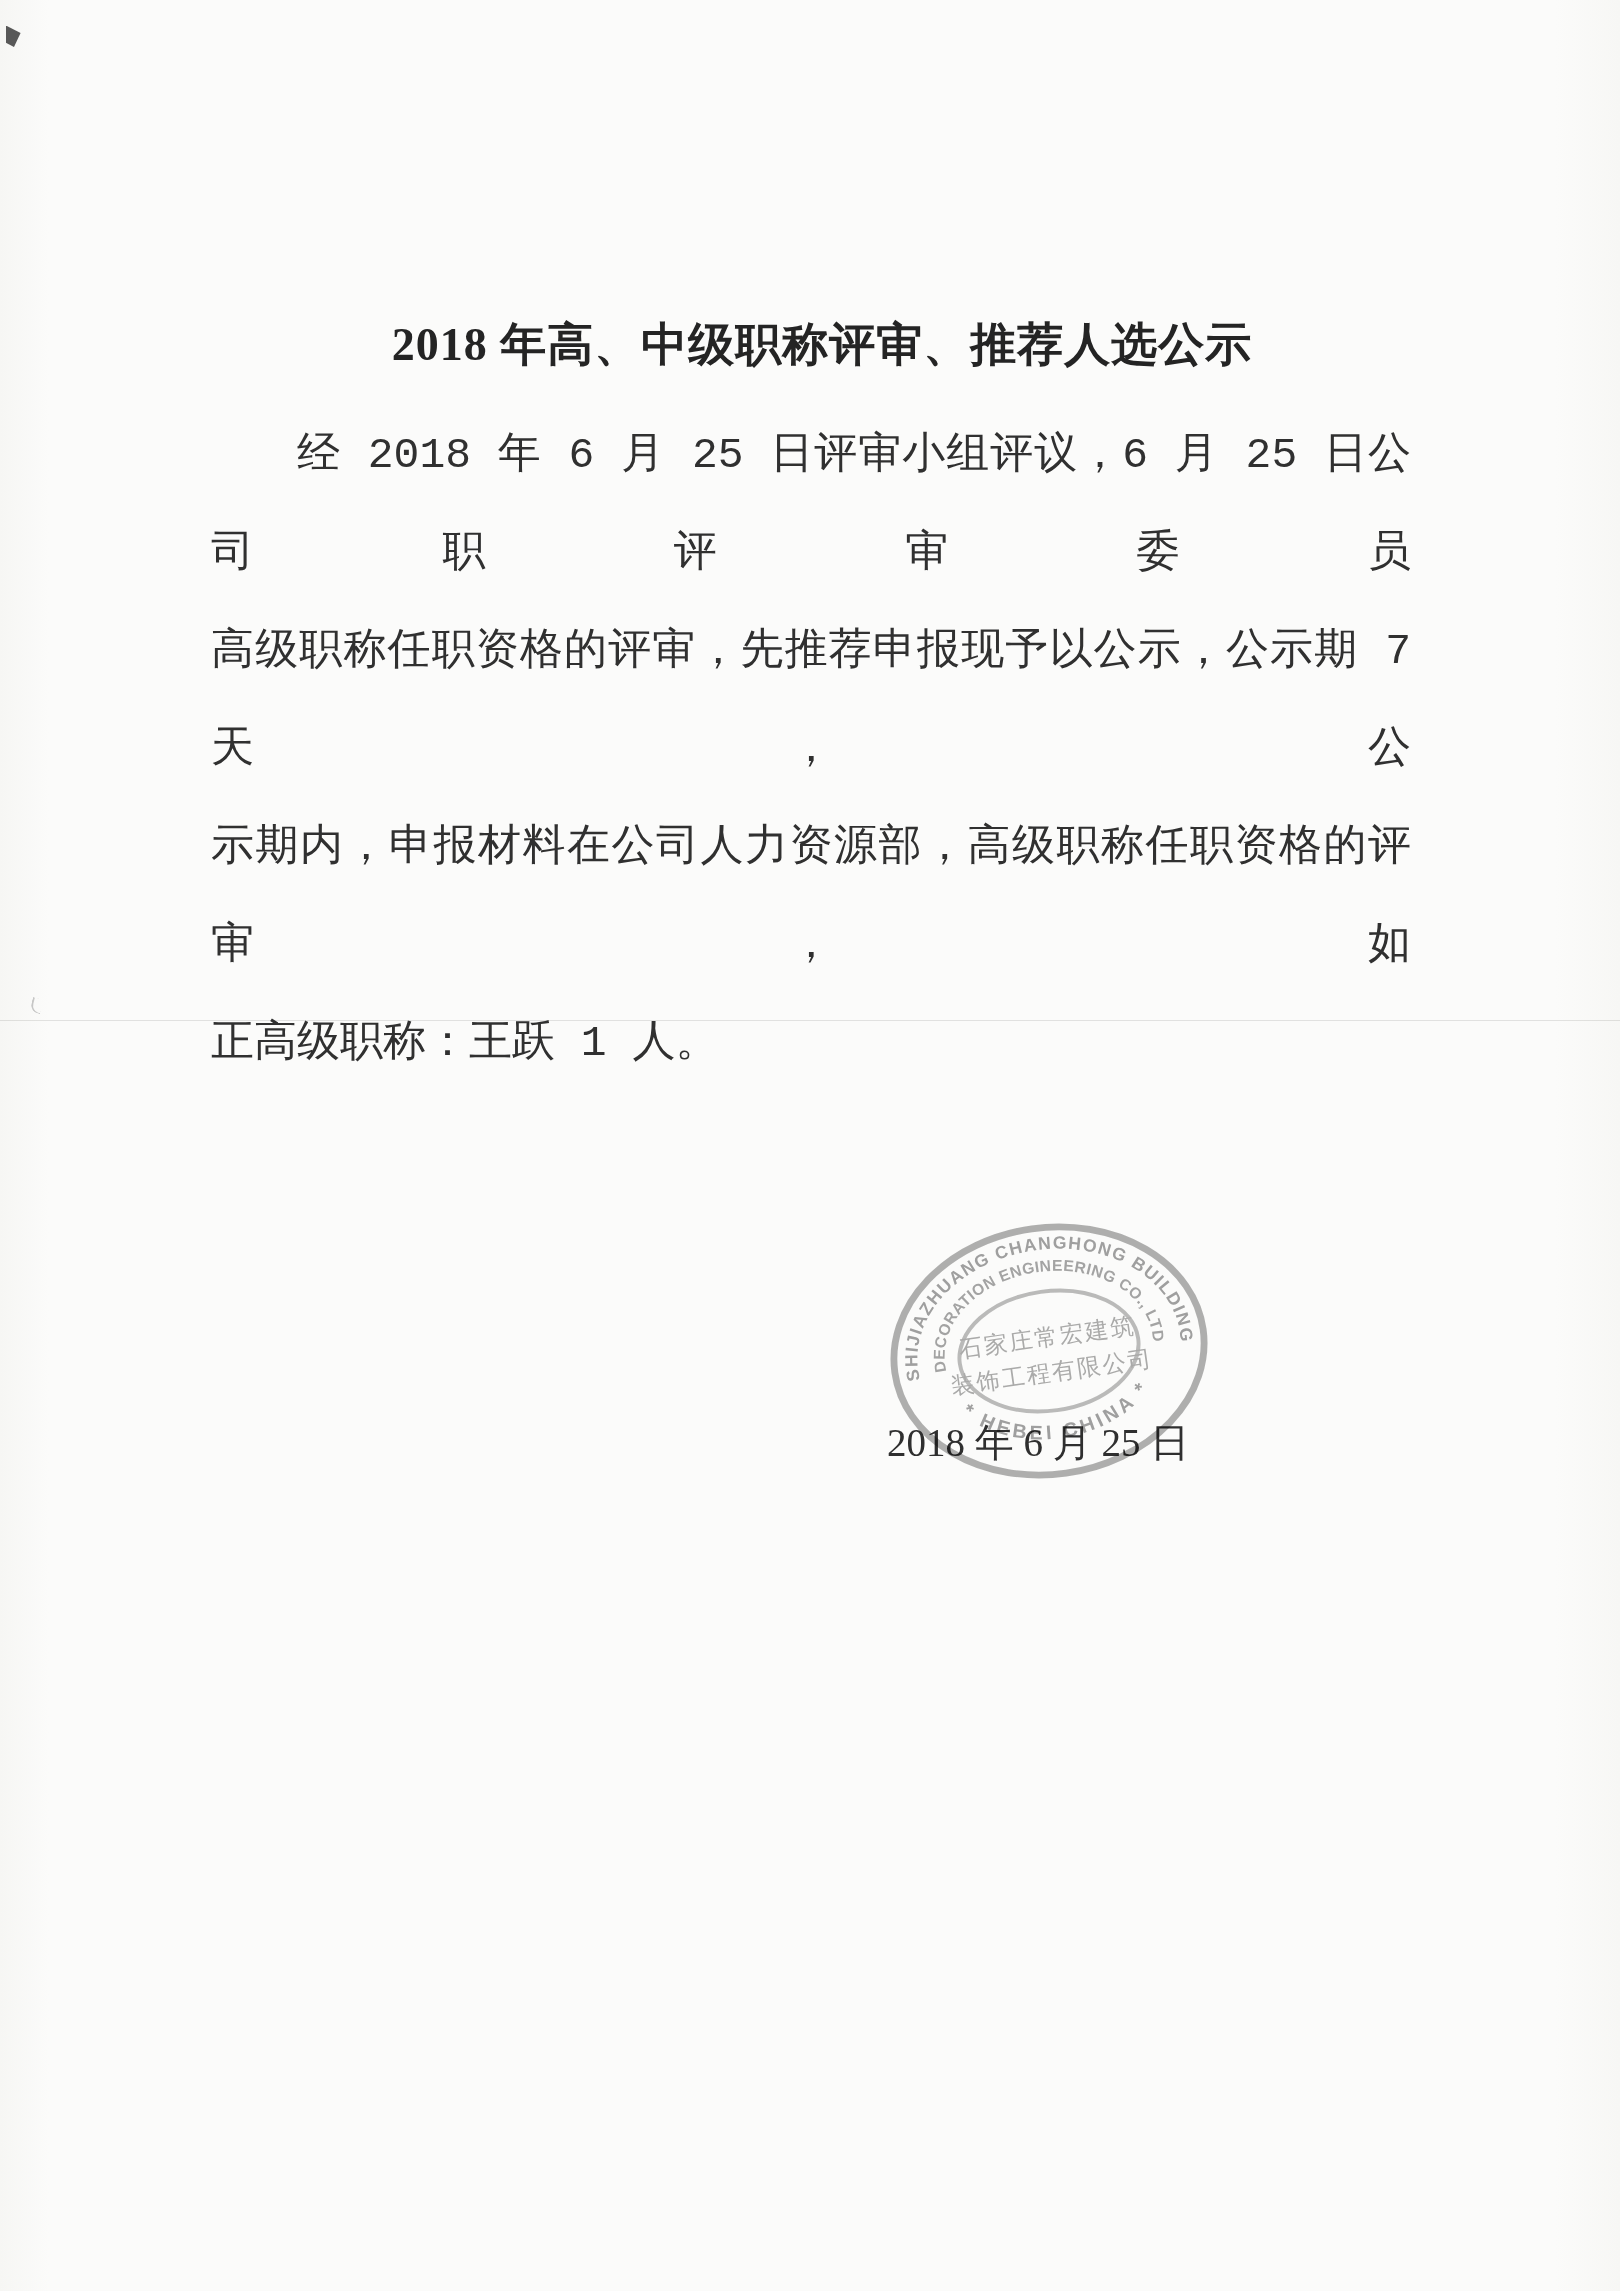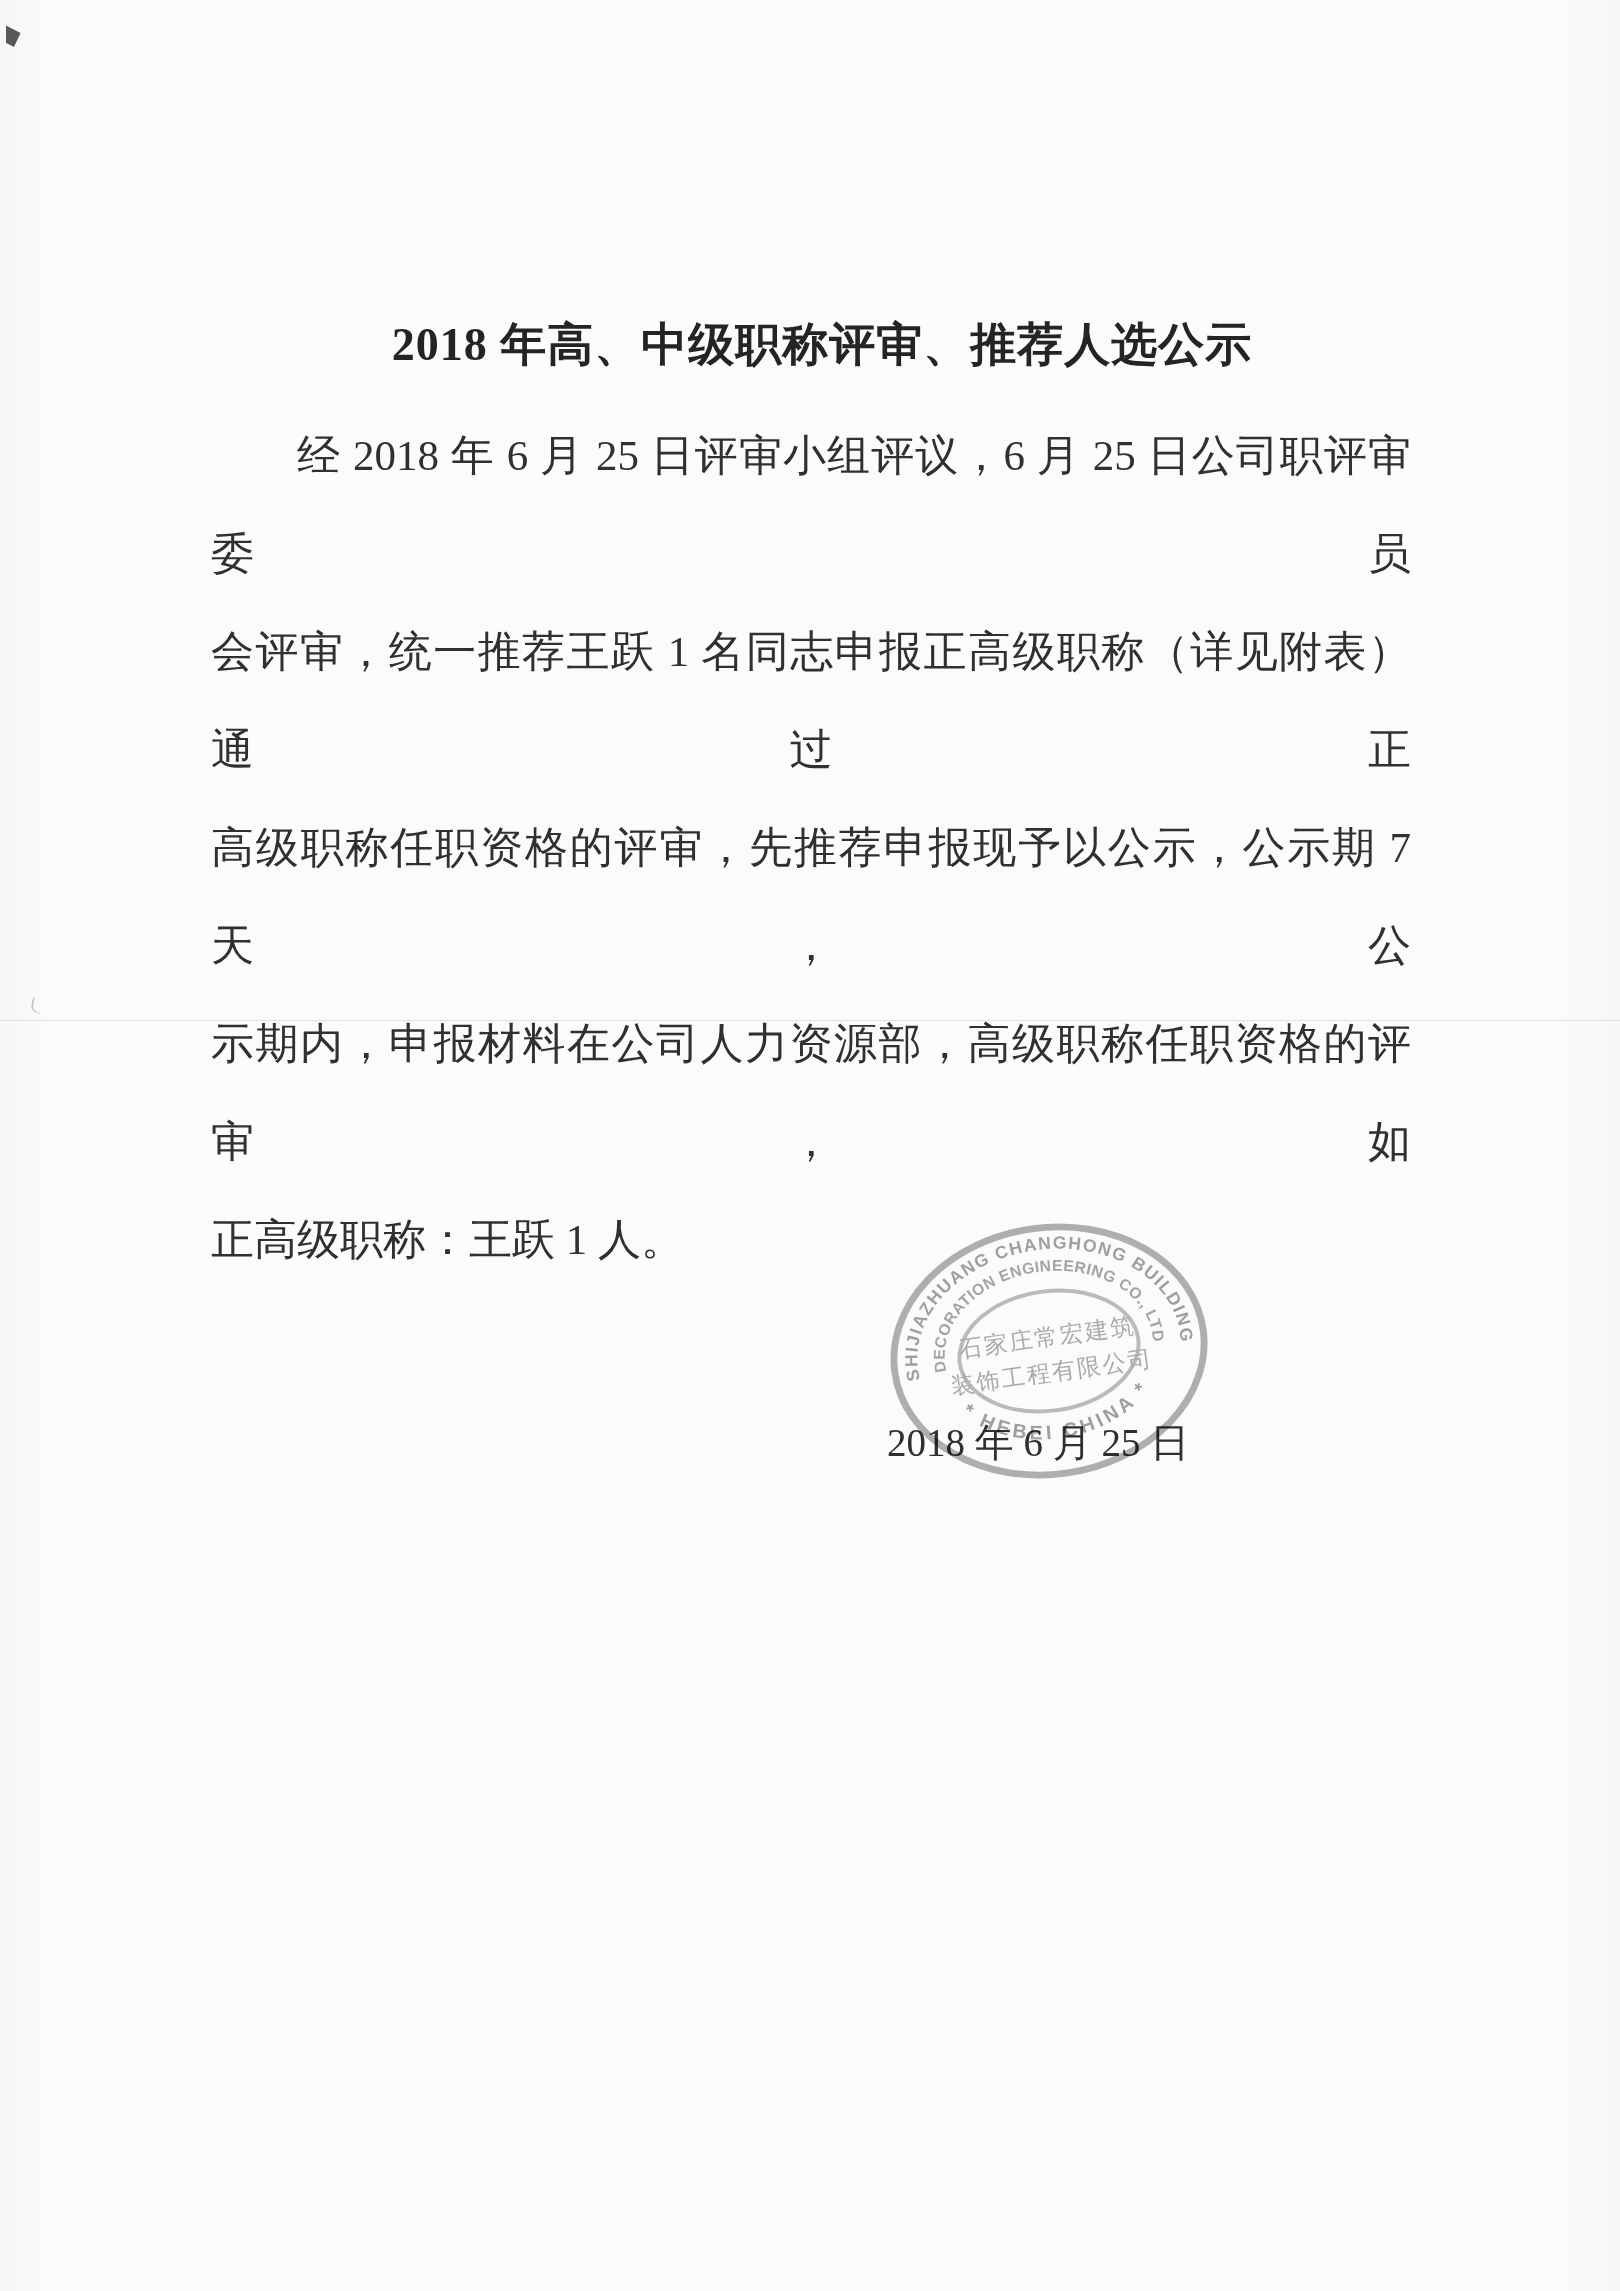--- a/index.html
+++ b/index.html
@@ -31,21 +31,21 @@
   .doc-title{
     position:absolute;left:0;top:310px;width:100%;
     text-align:center;font-size:46px;line-height:69px;font-weight:bold;
     color:#242424;letter-spacing:1px;margin-left:12px;
   }
   .body-block{
     position:absolute;left:0;top:407px;width:100%;
     box-sizing:border-box;padding:0 209px 0 211px;
     font-size:43px;line-height:98px;color:#303030;
   }
-  .body-line{white-space:nowrap;}
+  .body-line{white-space:nowrap;font-family:Liberation Mono, monospace;}
   .just{text-align:justify;text-align-last:justify;white-space:normal;}
   .indent{text-indent:2em;}
   .contact-line{
     position:absolute;left:211px;top:1051px;
     font-size:43px;line-height:98px;color:#2b2b2b;
   }
   .company-line{
     position:absolute;left:782px;top:1319px;
     font-size:37px;line-height:45px;color:#3a3a3a;letter-spacing:1px;
     white-space:nowrap;
@@ -84,21 +84,20 @@
 <div class="page">
 
   <div class="speck-a"></div>
   <div class="speck-b"></div>
   <div class="fold-line"></div>
 
   <div class="doc-title">2018 年高、中级职称评审、推荐人选公示</div>
 
   <div class="body-block">
     <div class="body-line just indent">经 2018 年 6 月 25 日评审小组评议，6 月 25 日公司职评审委员</div>
-    <div class="body-line just">会评审，统一推荐王跃 1 名同志申报正高级职称（详见附表）通过正</div>
     <div class="body-line just">高级职称任职资格的评审，先推荐申报现予以公示，公示期 7 天，公</div>
     <div class="body-line just">示期内，申报材料在公司人力资源部，高级职称任职资格的评审，如</div>
     <div class="body-line">正高级职称：王跃 1 人。</div>
   </div>
 
 
 
   <div class="date-line">2018 年 6 月 25 日</div>
 
   <svg class="stamp" viewBox="-190 -160 380 320" xmlns="http://www.w3.org/2000/svg">

